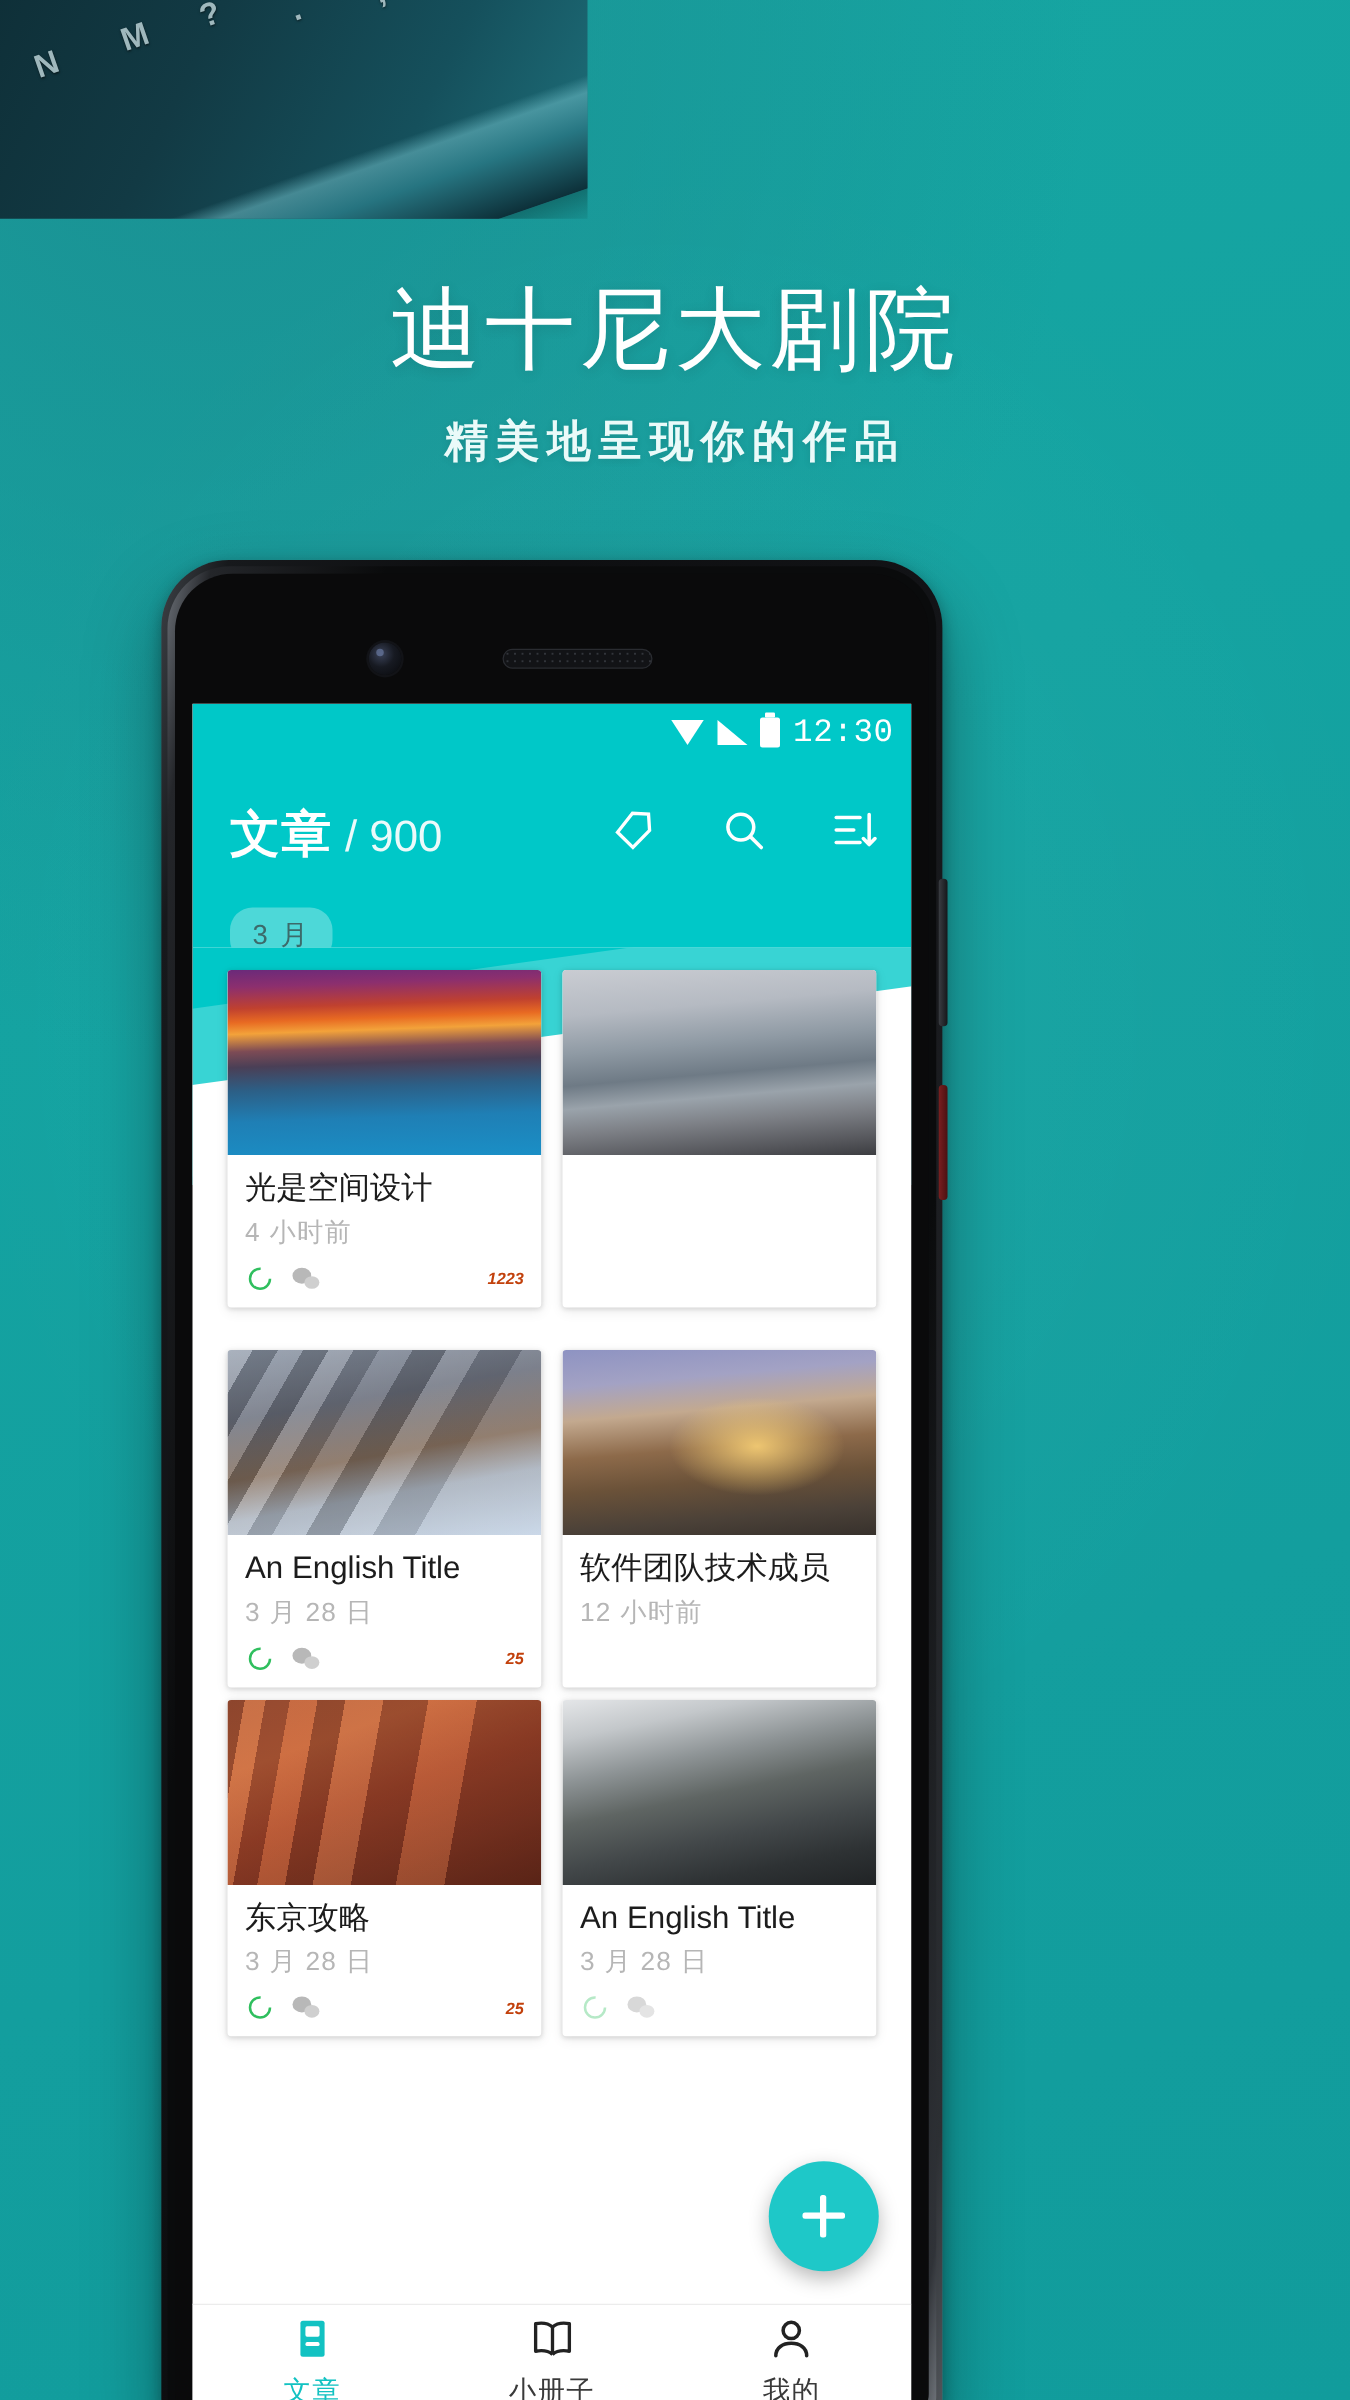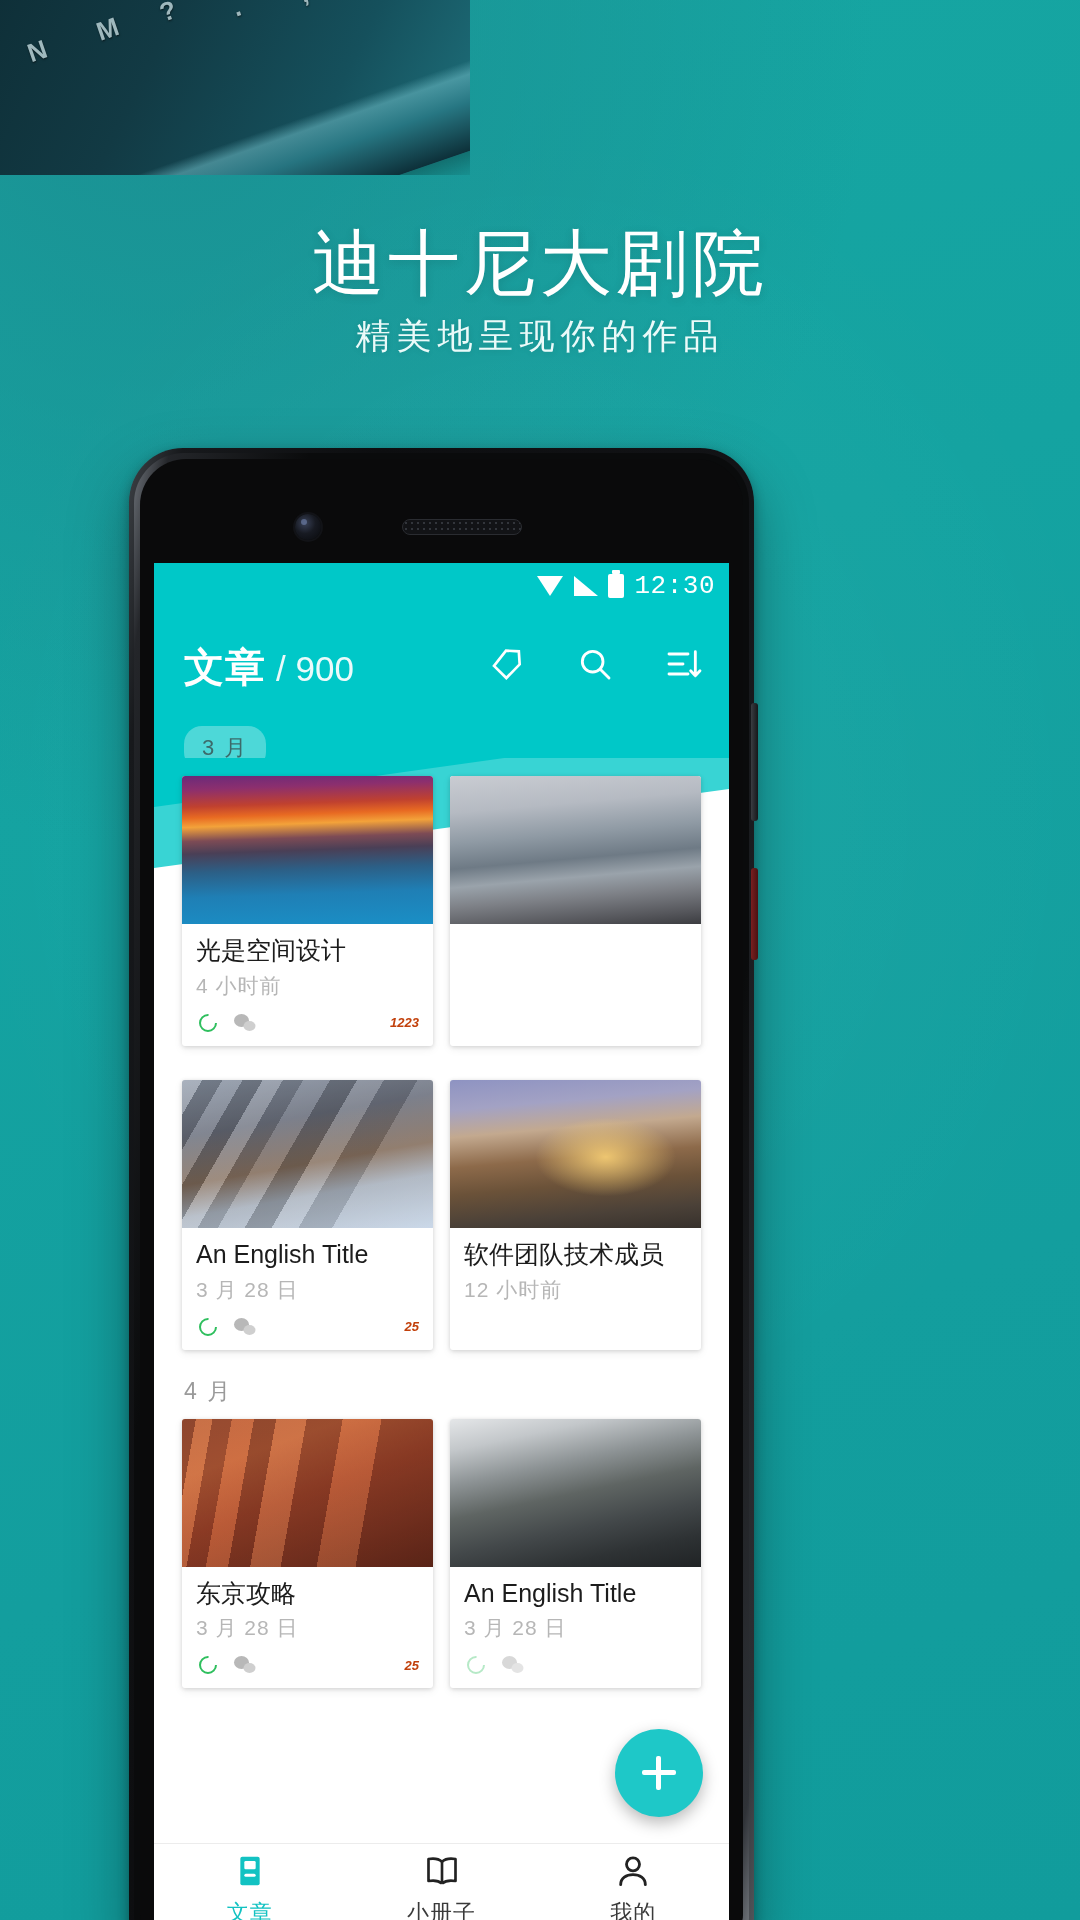--- a/index.html
+++ b/index.html
@@ -50,23 +50,23 @@
 
   
   #headline {
     position:absolute; left:0; top:228px; width:100%;
     text-align:center; color:#ffffff;
     font-family:"Liberation Serif", "DejaVu Serif", serif;
     font-size:72px; letter-spacing:4px; line-height:1;
     text-shadow:0 2px 10px rgba(0,0,0,.12);
   }
   #subhead {
-    position:absolute; left:0; top:313px; width:100%;
+    position:absolute; left:0; top:330px; width:100%;
     text-align:center; color:#eafaf9;
-    font-size:35px; letter-spacing:6px; font-weight:400;
+    font-size:35px; letter-spacing:6px; font-weight:700;
     text-shadow:0 1px 6px rgba(0,0,0,.1);
   }
 
   
   #phone {
     position:absolute; left:129px; top:448px;
     width:625px; height:1500px;
   }
   #phone-body {
     position:absolute; inset:0;
@@ -362,21 +362,20 @@
             <div class="card-img" style="background-image:
                    radial-gradient(40% 38% at 62% 52%, rgba(255,214,120,.85) 0%, rgba(255,200,90,.0) 70%),
                    linear-gradient(175deg,#8e93c2 0%, #a3a2c4 18%, #c3a98f 34%, #8d6a4a 52%, #6b5239 68%, #4b4138 86%, #37312c 100%);"></div>
             <div class="card-body">
               <div class="card-title">软件团队技术成员</div>
               <div class="card-date">12 小时前</div>
             </div>
           </div>
         </div>
 
-        <div class="sec-label">4 月</div>
 
         <div class="grid" style="margin-top:10px;align-items:center;">
           <div class="card">
             <div class="card-img" style="background-image:
                    linear-gradient(100deg, rgba(0,0,0,.22) 0 5%, rgba(255,180,110,.25) 5% 11%, rgba(0,0,0,.18) 11% 18%, rgba(255,170,100,.2) 18% 26%, rgba(0,0,0,.22) 26% 34%, rgba(255,190,120,.2) 34% 45%, rgba(0,0,0,.2) 45% 58%, rgba(255,175,105,.18) 58% 72%, rgba(0,0,0,.2) 72% 100%),
                    linear-gradient(160deg,#b5593a 0%, #c2603a 25%, #a9472c 50%, #8d3a25 75%, #6f2c1c 100%);"></div>
             <div class="card-body">
               <div class="card-title">东京攻略</div>
               <div class="card-date">3 月 28 日</div>
               <div class="card-foot">

